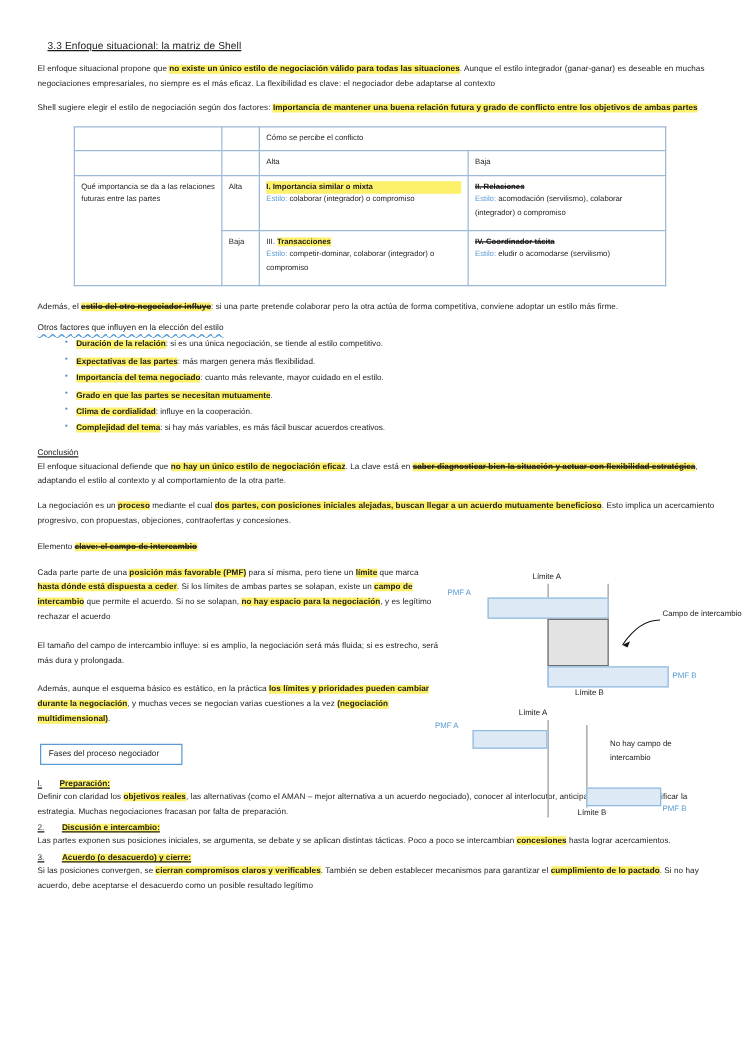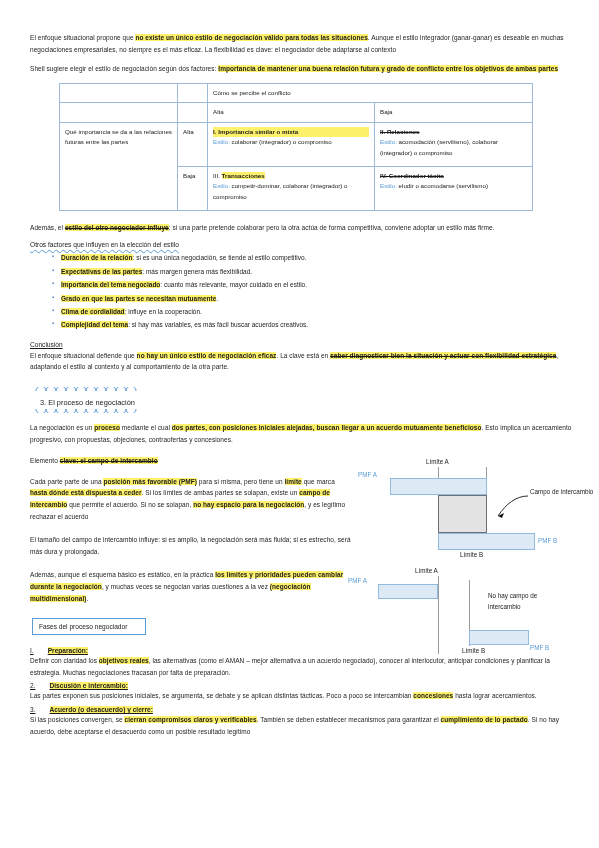--- a/index.html
+++ b/index.html
@@ -145,20 +145,21 @@
     border: 1px solid #707070;
   }
   .left-col { width: 322px; }
 </style>
 </head>
 <body>
 
 <div class="page">
 
   
+  <div class="h-title">3.3 Enfoque situacional: la matriz de Shell</div>
 
   
   <p class="para">
     <span>El enfoque situacional propone que </span><span class="hl-b">no existe un único estilo de negociación válido para todas las situaciones</span><span>. Aunque el estilo integrador (ganar-ganar) es deseable en muchas negociaciones empresariales, no siempre es el más eficaz. La flexibilidad es clave: el negociador debe adaptarse al contexto</span>
   </p>
 
   <p class="para">
     <span>Shell sugiere elegir el estilo de negociación según dos factores: </span><span class="hl-b">Importancia de mantener una buena relación futura y grado de conflicto entre los objetivos de ambas partes</span>
   </p>
 
@@ -224,27 +225,20 @@
     <li><span class="hl-b">Complejidad del tema</span><span>: si hay más variables, es más fácil buscar acuerdos creativos.</span></li>
   </ul>
 
   
   <div class="sublabel" style="margin-top:9px">Conclusión</div>
   <p class="para">
     <span>El enfoque situacional defiende que </span><span class="hl-b">no hay un único estilo de negociación eficaz</span><span>. La clave está en </span><span class="hl-b sq">saber diagnosticar bien la situación y actuar con flexibilidad estratégica</span><span>, adaptando el estilo al contexto y al comportamiento de la otra parte.</span>
   </p>
 
   
-  <div class="cloud-wrap">
-    <svg class="cloud-svg" width="124" height="26" viewBox="0 0 124 26">
-      <path d="M4,13 a5,5 0 0 1 10,0 a5,5 0 0 1 10,0 a5,5 0 0 1 10,0 a5,5 0 0 1 10,0 a5,5 0 0 1 10,0 a5,5 0 0 1 10,0 a5,5 0 0 1 10,0 a5,5 0 0 1 10,0 a5,5 0 0 1 10,0 a5,5 0 0 1 10,0" fill="none" stroke="#5b9bd5" stroke-width="1" transform="translate(0,-9)"></path>
-      <path d="M4,13 a5,5 0 0 0 10,0 a5,5 0 0 0 10,0 a5,5 0 0 0 10,0 a5,5 0 0 0 10,0 a5,5 0 0 0 10,0 a5,5 0 0 0 10,0 a5,5 0 0 0 10,0 a5,5 0 0 0 10,0 a5,5 0 0 0 10,0 a5,5 0 0 0 10,0" fill="none" stroke="#5b9bd5" stroke-width="1" transform="translate(0,9)"></path>
-    </svg>
-    <span class="cloud-text">3. El proceso de negociación</span>
-  </div>
 
   <p class="para" style="margin-top:4px">
     <span>La negociación es un </span><span class="hl-b">proceso</span><span> mediante el cual </span><span class="hl-b">dos partes, con posiciones iniciales alejadas, buscan llegar a un acuerdo mutuamente beneficioso</span><span>. Esto implica un acercamiento progresivo, con propuestas, objeciones, contraofertas y concesiones.</span>
   </p>
 
   
   <div class="left-col">
     <p class="para" style="margin-top:10px">
       <span>Elemento </span><span class="hl-b sq">clave: el campo de intercambio</span>
     </p>

